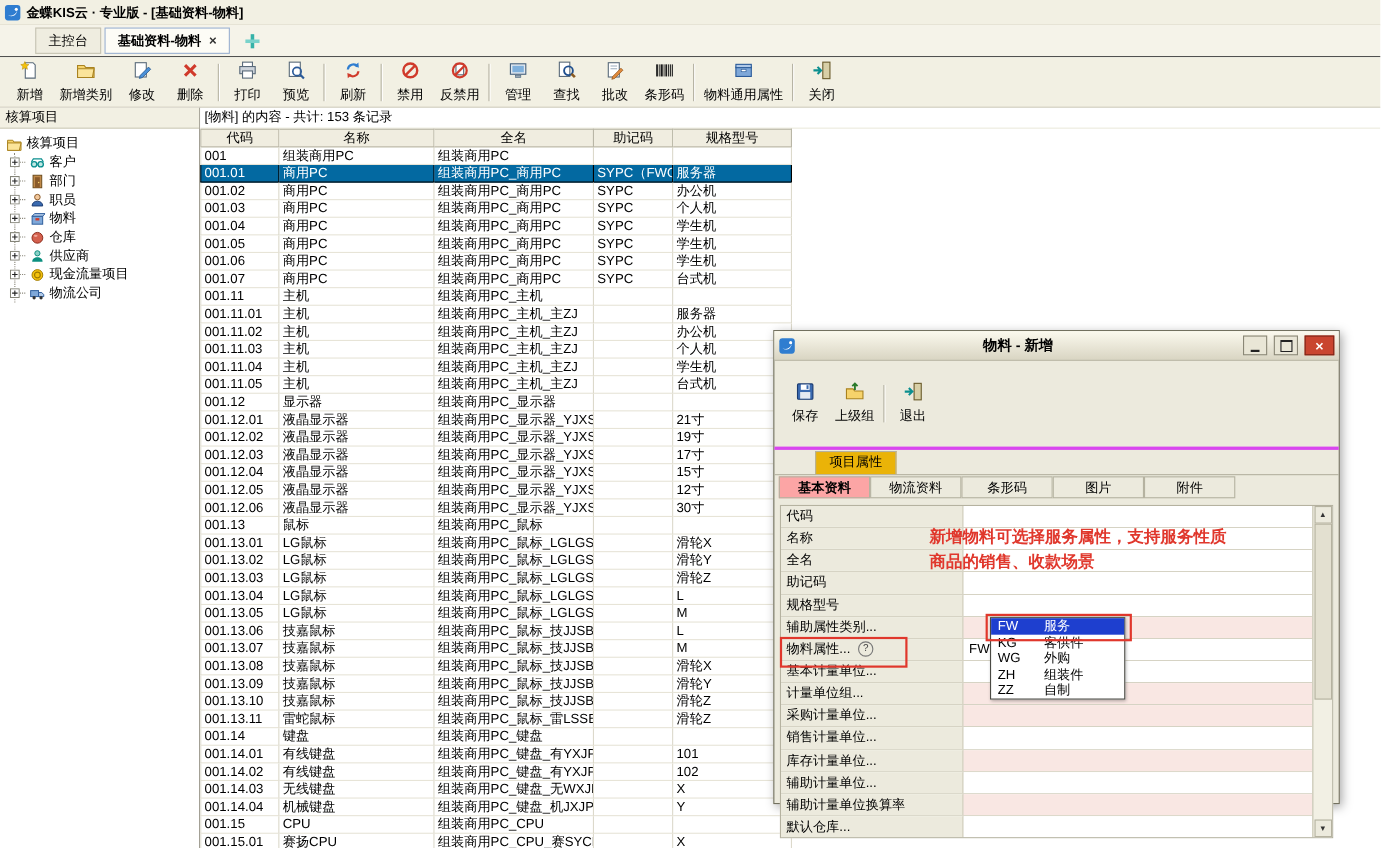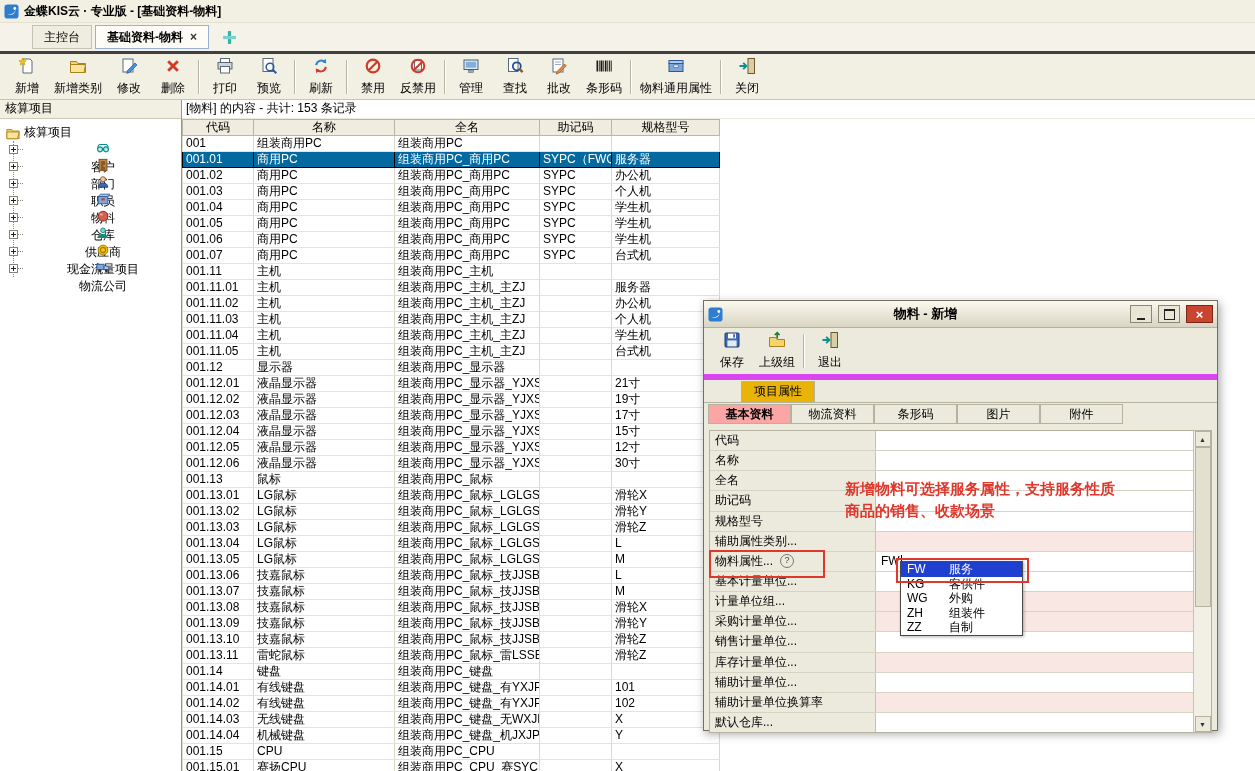--- a/index.html
+++ b/index.html
@@ -6,38 +6,38 @@
   body{width:1255px;height:771px;position:relative;overflow:hidden;background:#fff;
        font-family:"Liberation Sans","DejaVu Sans",sans-serif;font-size:12px;color:#000;}
   .icon18{width:18px;height:18px;display:inline-block;flex:none;}
   .icon16{width:15px;height:15px;display:inline-block;flex:none;}
   .icon14{width:14px;height:14px;display:inline-block;flex:none;}
   .icon18 svg,.icon16 svg,.icon14 svg,.expander svg,.tab-add svg{display:block;width:100%;height:100%;}
 
   
   .titlebar{height:22px;background:#f2f0e3;display:flex;align-items:center;gap:5px;padding-left:4px;border-bottom:1px solid #e3e0d1;}
   .titlebar .wtitle{font-weight:bold;font-size:12px;}
-  .tabbar{height:28px;background:#f5f3e9;border-bottom:3px solid #404040;display:flex;align-items:center;padding-left:32px;gap:3px;}
+  .tabbar{height:28px;background:#f5f3e9;border-bottom:1px solid #404040;display:flex;align-items:center;padding-left:32px;gap:3px;}
   .tab{height:22px;line-height:20px;padding:0 11px;border:1px solid #c5c2b2;background:#efede0;display:flex;align-items:center;gap:7px;}
   .tab.active{background:#fdfcf6;font-weight:bold;border-color:#9ab0d0;}
   .tab-close{font-weight:bold;color:#333;}
   .tab-add{width:15px;height:15px;margin-left:10px;display:inline-block;}
   .toolbar{height:45px;background:#f2f0e3;border-bottom:1px solid #c9c6b6;display:flex;align-items:center;padding:0 5px;}
   .tb-btn{display:flex;flex-direction:column;align-items:center;justify-content:center;min-width:34px;height:41px;padding:1px 5px;gap:5px;}
   .tb-label{font-size:12px;white-space:nowrap;}
   .tb-sep{width:0;border-left:1px solid #b7b4a4;border-right:1px solid #fff;height:34px;margin:0 3px;}
 
   
   .main{display:flex;height:676px;}
   .sidebar{width:181px;border-right:1px solid #9a968a;background:#fff;display:flex;flex-direction:column;flex:none;}
   .sidebar-header{height:18px;line-height:17px;background:#f2f0e3;border-bottom:1px solid #cdcaba;padding-left:5px;}
   .tree{flex:1;padding:5px 2px 0 4px;}
   .tree-root{display:flex;align-items:center;gap:4px;height:17px;padding-left:2px;}
   .tree-children{margin-left:9px;border-left:1px dotted #8a877a;}
-  .tree-item{position:relative;display:flex;align-items:center;gap:4px;height:17px;padding-left:13px;flex-direction:column;}
+  .tree-item{position:relative;display:flex;align-items:center;gap:4px;height:17px;padding-left:13px;}
   .tree-item::before{content:"";position:absolute;left:0;top:8px;width:9px;border-top:1px dotted #8a877a;}
   .expander{position:absolute;left:-5px;top:4px;width:9px;height:9px;background:#fff;}
   .content{flex:1;background:#fff;display:flex;flex-direction:column;overflow:hidden;}
   .content-header{height:18px;line-height:17px;padding-left:4px;border-bottom:1px solid #eceadd;}
   .grid{width:538px;}
   .grid-header{display:flex;height:17px;}
   .gh-cell{box-sizing:border-box;background:#f0ede0;border:1px solid #b9b6a6;border-left:none;text-align:center;line-height:15px;}
   .gh-cell:first-child{border-left:1px solid #b9b6a6;}
   .grid-row{display:flex;height:16px;}
   .gr-cell{box-sizing:border-box;border-right:1px solid #dcd9cb;border-bottom:1px solid #e7e4d7;padding-left:3px;line-height:15px;white-space:nowrap;overflow:hidden;}
@@ -52,21 +52,21 @@
   
   .dialog{position:absolute;left:703px;top:300px;width:515px;height:431px;box-sizing:border-box;
           background:#eceadd;border:1px solid #72705f;box-shadow:2px 3px 9px rgba(0,0,0,.35);z-index:10;}
   .dlg-titlebar{height:26px;background:linear-gradient(#fbf9ee,#d9d5c3);border-bottom:1px solid #b5b2a0;
           display:flex;align-items:center;gap:4px;padding:0 4px;}
   .dlg-title{flex:1;text-align:center;font-weight:bold;font-size:13px;}
   .dlg-btn{width:22px;height:18px;border:1px solid #8a8776;background:#e9e6d6;display:flex;align-items:center;justify-content:center;margin-left:2px;box-sizing:border-box;}
   .dlg-btn.close{width:27px;background:#c9452f;border-color:#7d2517;color:#fff;font-weight:bold;font-size:13px;}
   .min-glyph{width:8px;height:2px;background:#222;display:block;margin-top:9px;}
   .max-glyph{width:9px;height:8px;border:1px solid #222;border-top:2px solid #222;display:block;}
-  .dlg-toolbar{height:46px;display:flex;align-items:center;padding:0 6px;border-bottom:6px solid #d946ef;}
+  .dlg-toolbar{height:46px;display:flex;align-items:center;padding:16px 6px;border-bottom:3px solid #d946ef;}
   .dlg-tabstrip{height:22px;border-bottom:1px solid #b5b2a0;display:flex;align-items:flex-end;padding-left:5px;}
   .dlg-tab1{height:20px;line-height:19px;padding:0 12px;background:#eab308;border:1px solid #b5b2a0;border-bottom:none;margin-left:32px;}
   .dlg-subtabs{height:22px;display:flex;padding:1px 2px 0 4px;}
   .dlg-subtab{width:83px;height:20px;line-height:18px;text-align:center;border:1px solid #b5b2a0;background:#eceadd;box-sizing:border-box;}
   .dlg-subtab.active{background:#fca5a5;font-weight:bold;}
   .dlg-form{position:relative;margin:4px 5px 6px 5px;height:303px;display:flex;border:1px solid #b5b2a0;background:#fff;box-sizing:border-box;}
   .form-rows{flex:1;display:flex;flex-direction:column;}
   .form-row{flex:1;display:flex;border-bottom:1px solid #d6d3c4;box-sizing:border-box;}
   .form-row:last-child{border-bottom:none;}
   .flabel{width:166px;flex:none;background:#eceadd;border-right:1px solid #c5c2b0;padding:0 5px;display:flex;align-items:center;gap:7px;box-sizing:border-box;}

